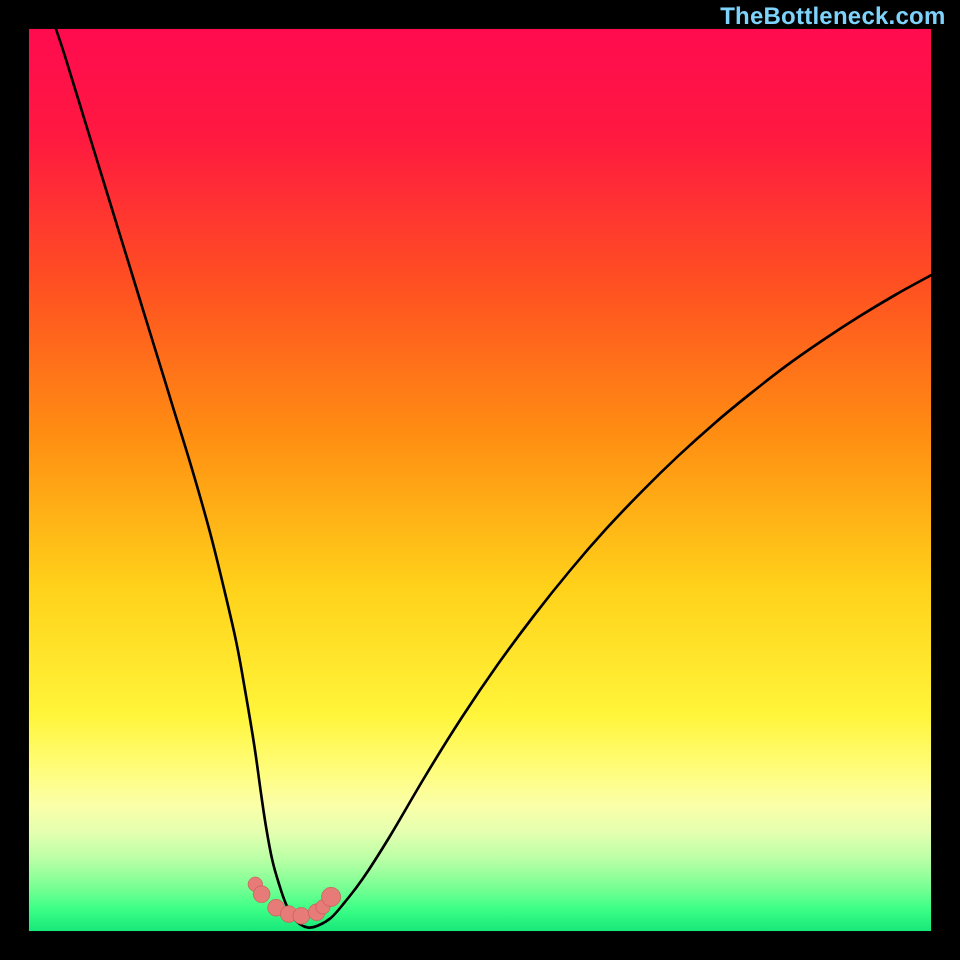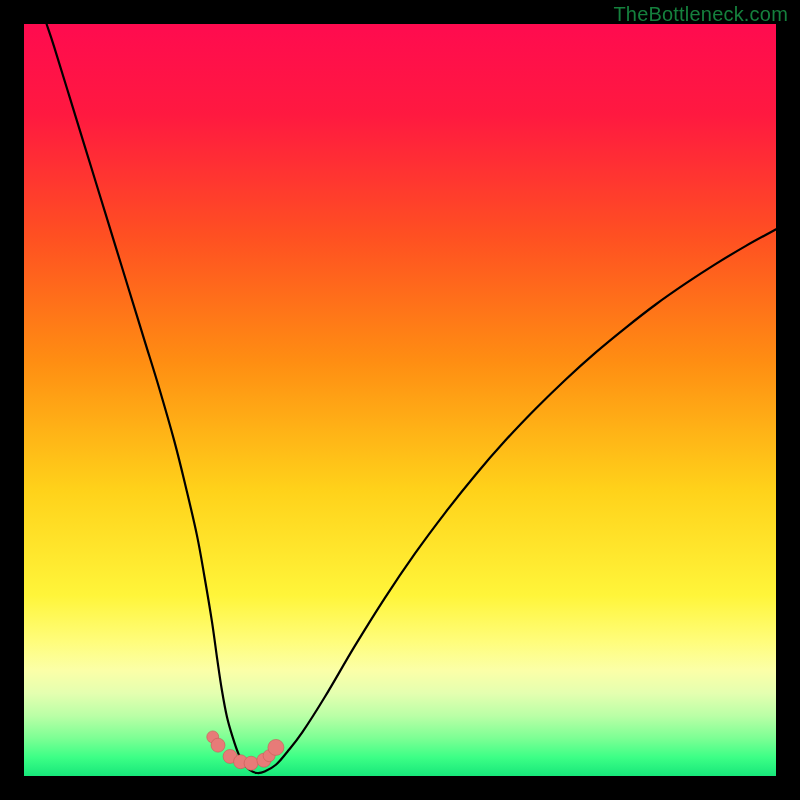--- a/index.html
+++ b/index.html
@@ -20,23 +20,23 @@
   }
   .gradient {
     position: absolute;
     left: 0; top: 0;
     width: 100%; height: 100%;
   }
   .watermark {
     position: absolute;
     top: 3px;
     right: 12px;
-    color: #15803d;
+    color: #7dd3fc;
     font-size: 20px;
-    font-weight: 400;
+    font-weight: 700;
     letter-spacing: 0.2px;
     user-select: none;
   }
   svg.curves {
     position: absolute;
     left: 0; top: 0;
     width: 100%; height: 100%;
     overflow: visible;
   }
 </style>

